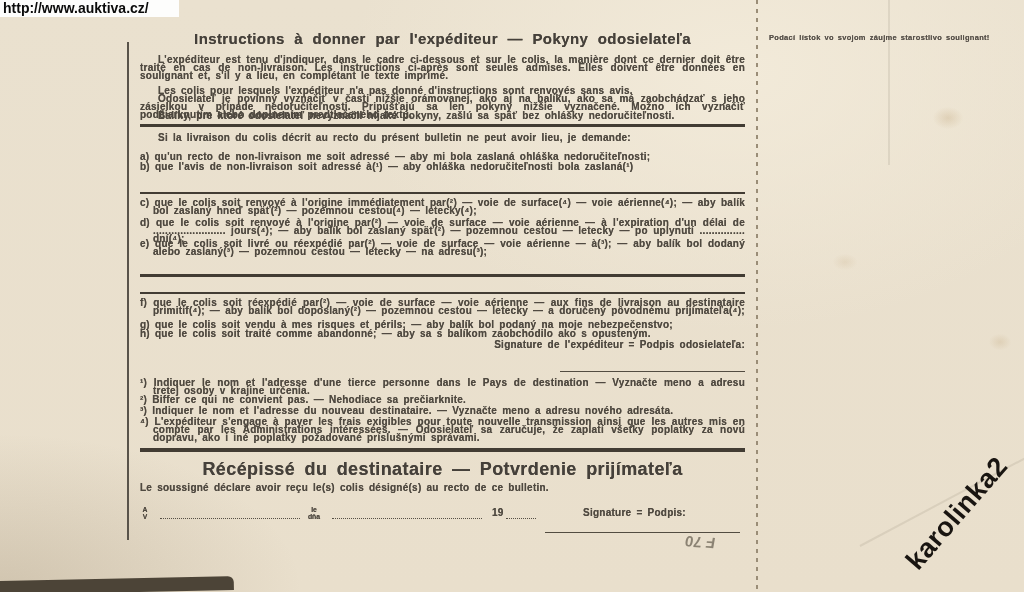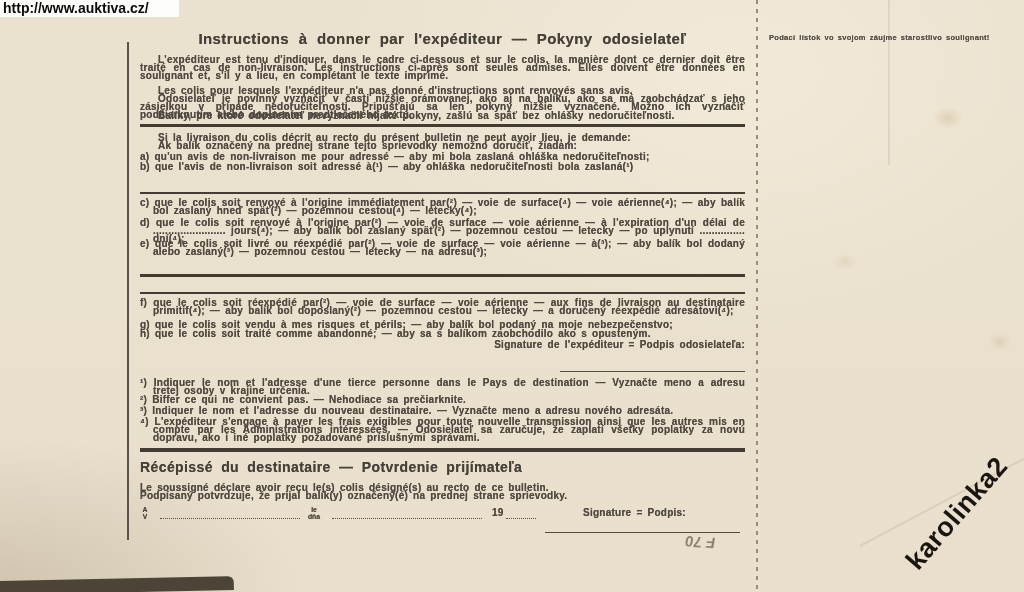--- a/index.html
+++ b/index.html
@@ -23,21 +23,21 @@
     letter-spacing:0px;white-space:nowrap;
   }
   
   .form{position:absolute;left:140px;top:0;width:605px;height:592px;}
   .form p,.form h1,.form h2{margin:0;position:absolute;width:605px;}
   .t{font-size:10px;line-height:8.2px;font-weight:bold;letter-spacing:.25px;word-spacing:2px;text-align:justify;}
   .indent{text-indent:18px;}
   .hang{padding-left:13px;text-indent:-13px;box-sizing:border-box;}
   .noj{text-align:left;}
   .title{font-size:15px;letter-spacing:.4px;word-spacing:5px;font-weight:bold;text-align:center;color:#45403a;}
-  .rtitle{font-size:14px;letter-spacing:.4px;word-spacing:4px;font-weight:bold;text-align:left;color:#45403a;}
+  .rtitle{font-size:18px;letter-spacing:.4px;word-spacing:4px;font-weight:bold;text-align:center;color:#45403a;}
   .rule{position:absolute;left:0;width:605px;background:#423c33;}
   .leader{position:absolute;border-bottom:1.5px dotted #565045;height:1px;}
   .solidline{position:absolute;border-bottom:1.5px solid #524c41;height:1px;}
   .right{text-align:right;}
   
   .left-border{position:absolute;left:127px;top:42px;width:1.5px;height:498px;background:#59534a;}
   
   .perforation{
     position:absolute;left:756px;top:0;width:1.5px;height:592px;
     background:repeating-linear-gradient(to bottom,#9a8d77 0 4px,transparent 4px 9px);
@@ -71,60 +71,58 @@
 <div class="page">
 
   <div class="url-strip">http://www.auktiva.cz/</div>
 
   <div class="left-border"></div>
   <div class="crease-v"></div>
   <div class="crease-d"></div>
 
   <div class="form ink">
 
-    <h1 class="title" style="top:30px;">Instructions à donner par l'expéditeur — Pokyny odosielateľ</h1>
+    <h1 class="title" style="top:30px;">Instructions à donner par l'expéditeur — Pokyny odosielateľa</h1>
 
     <p class="t indent" style="top:56px;">L'expéditeur est tenu d'indiquer, dans le cadre ci-dessous et sur le colis, la manière dont ce dernier doit être traité en cas de non-livraison. Les instructions ci-après sont seules admises. Elles doivent être données en soulignant et, s'il y a lieu, en complétant le texte imprimé.</p>
     <p class="t indent noj" style="top:87px;">Les colis pour lesquels l'expéditeur n'a pas donné d'instructions sont renvoyés sans avis.</p>
     <p class="t indent" style="top:95px;">Odosielateľ je povinný vyznačiť v časti nižšie orámovanej, ako aj na balíku, ako sa má zaobchádzať s jeho zásielkou v prípade nedoručiteľnosti. Pripúšťajú sa len pokyny nižšie vyznačené. Možno ich vyznačiť podčiarknutím alebo doplnením predtlačeného textu.</p>
     <p class="t indent noj" style="top:112px;">Balíky, pre ktoré odosielateľ nevyznačil nijaké pokyny, zašlú sa späť bez ohlášky nedoručiteľnosti.</p>
 
     <div class="rule" style="top:124px;height:3px;"></div>
 
     <p class="t indent noj" style="top:134px;">Si la livraison du colis décrit au recto du présent bulletin ne peut avoir lieu, je demande:</p>
-    <p class="t indent noj" style="top:142px;">Ak balík označený na prednej strane tejto sprievodky nemožno doručiť, žiadam:</p>
-    <p class="t hang noj" style="top:153px;">a) qu'un avis de non-livraison me pour adressé — aby mi bola zaslaná ohláška nedoručiteľnosti;</p>
+    <p class="t hang noj" style="top:153px;">a) qu'un recto de non-livraison me soit adressé — aby mi bola zaslaná ohláška nedoručiteľnosti;</p>
     <p class="t hang noj" style="top:163px;">b) que l'avis de non-livraison soit adressé à(¹) — aby ohláška nedoručiteľnosti bola zaslaná(¹)</p>
 
     <div class="rule" style="top:192px;height:2px;"></div>
 
     <p class="t hang" style="top:219px;">d) que le colis soit renvoyé à l'origine par(²) — voie de surface — voie aérienne — à l'expiration d'un délai de ........................ jours(⁴); — aby balík bol zaslaný späť(²) — pozemnou cestou — letecky — po uplynutí ............... dní(⁴);</p>
     <p class="t hang" style="top:199px;">c) que le colis soit renvoyé à l'origine immédiatement par(²) — voie de surface(⁴) — voie aérienne(⁴); — aby balík bol zaslaný hneď späť(²) — pozemnou cestou(⁴) — letecky(⁴);</p>
     <p class="t hang" style="top:240px;">e) que le colis soit livré ou réexpédié par(²) — voie de surface — voie aérienne — à(³); — aby balík bol dodaný alebo zaslaný(³) — pozemnou cestou — letecky — na adresu(³);</p>
 
     <div class="rule" style="top:274px;height:3px;"></div>
     <div class="rule" style="top:292px;height:1.5px;"></div>
 
-    <p class="t hang" style="top:299px;">f) que le colis soit réexpédié par(²) — voie de surface — voie aérienne — aux fins de livraison au destinataire primitif(⁴); — aby balík bol doposlaný(²) — pozemnou cestou — letecky — a doručený réexpédié adresátovi(⁴);</p>
+    <p class="t hang" style="top:299px;">f) que le colis soit réexpédié par(²) — voie de surface — voie aérienne — aux fins de livraison au destinataire primitif(⁴); — aby balík bol doposlaný(²) — pozemnou cestou — letecky — a doručený pôvodnému prijímateľa(⁴);</p>
     <p class="t hang noj" style="top:321px;">g) que le colis soit vendu à mes risques et périls; — aby balík bol podaný na moje nebezpečenstvo;</p>
     <p class="t hang noj" style="top:330px;">h) que le colis soit traité comme abandonné; — aby sa s balíkom zaobchodilo ako s opusteným.</p>
 
     <p class="t right noj" style="top:341px;">Signature de l'expéditeur = Podpis odosielateľa:</p>
     <div class="solidline" style="top:370px;left:420px;width:185px;"></div>
 
     <p class="t hang" style="top:379px;">¹) Indiquer le nom et l'adresse d'une tierce personne dans le Pays de destination — Vyznačte meno a adresu tretej osoby v krajine určenia.</p>
     <p class="t hang noj" style="top:396px;">²) Biffer ce qui ne convient pas. — Nehodiace sa prečiarknite.</p>
     <p class="t hang noj" style="top:407px;">³) Indiquer le nom et l'adresse du nouveau destinataire. — Vyznačte meno a adresu nového adresáta.</p>
     <p class="t hang" style="top:418px;">⁴) L'expéditeur s'engage à payer les frais exigibles pour toute nouvelle transmission ainsi que les autres mis en compte par les Administrations intéressées. — Odosielateľ sa zaručuje, že zaplatí všetky poplatky za novú dopravu, ako i iné poplatky požadované príslušnými správami.</p>
 
     <div class="rule" style="top:448px;height:4px;"></div>
 
     <h2 class="rtitle" style="top:459px;">Récépissé du destinataire — Potvrdenie prijímateľa</h2>
     <p class="t noj" style="top:484px;">Le soussigné déclare avoir reçu le(s) colis désigné(s) au recto de ce bulletin.</p>
-    <p class="t noj" style="top:492px;">Podpísaný potvrdzuje, že prijal balík(y) označený(é) na prednej strane sprievodky.</p>
 
     <div class="stack" style="left:0;top:506px;width:10px;">
       <div>A</div>
       <div>V</div>
     </div>
     <div class="leader" style="left:20px;top:517px;width:140px;"></div>
 
     <div class="stack" style="left:163px;top:506px;width:22px;">
       <div>le</div>
       <div>dňa</div>

